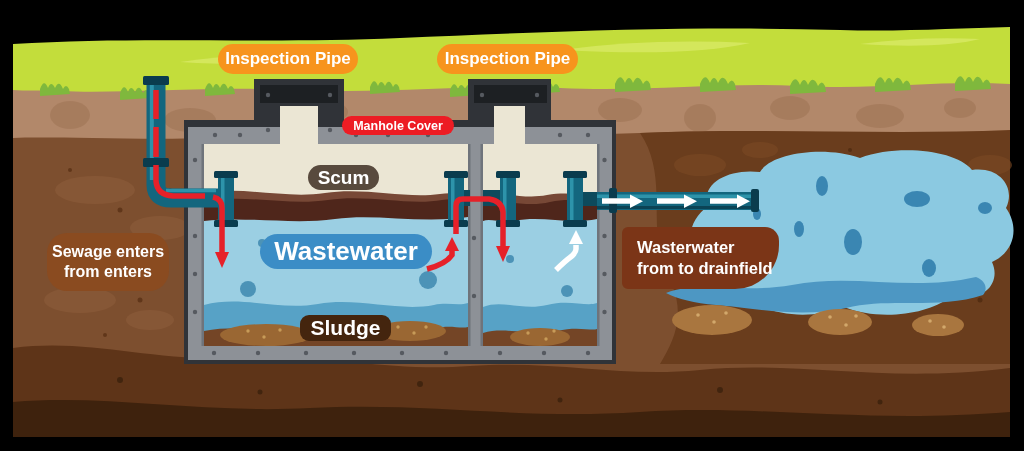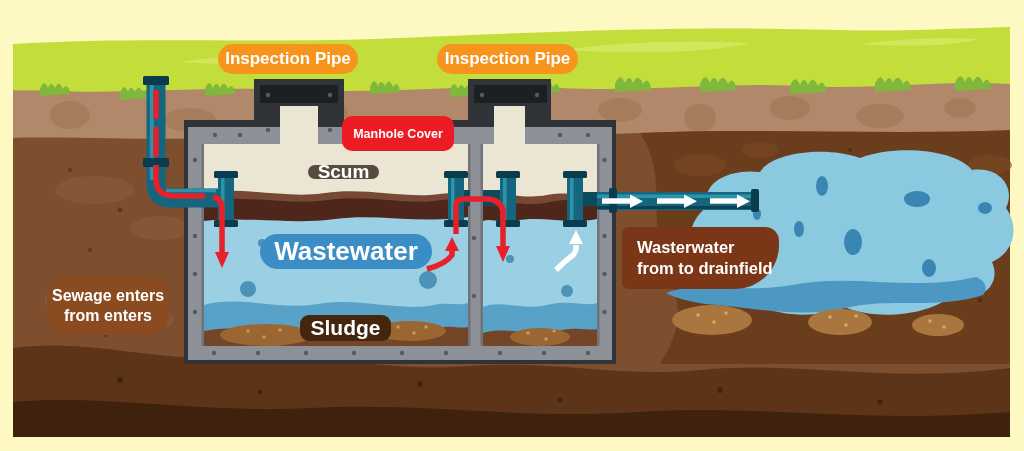--- a/index.html
+++ b/index.html
@@ -1,34 +1,34 @@
 <!DOCTYPE html>
 <html><head>
 <meta charset="utf-8">
 <style>
   html,body{margin:0;padding:0;background:#ffffff;}
-  .stage{position:relative;width:1024px;height:451px;background:#fef9c3;overflow:hidden;
+  .stage{position:relative;width:1024px;height:451px;background:#000000;overflow:hidden;
          font-family:"Liberation Sans",sans-serif;}
   .stage svg{position:absolute;left:0;top:0;}
   .pill{position:absolute;display:flex;align-items:center;justify-content:center;
         color:#ffffff;font-weight:600;box-sizing:border-box;white-space:nowrap;}
   .pill-inspection-left {left:218px;top:44px;width:140px;height:30px;border-radius:15px;
         background:#f7941d;font-size:17px;}
   .pill-inspection-right{left:437px;top:44px;width:141px;height:30px;border-radius:15px;
         background:#f7941d;font-size:17px;}
-  .pill-manhole{left:342px;top:116px;width:112px;height:35px;border-radius:10px;
+  .pill-manhole{left:342px;top:116px;width:112px;height:19px;border-radius:10px;
         background:#ed1c24;font-size:12.5px;}
-  .pill-scum{left:308px;top:165px;width:71px;height:14px;border-radius:12.5px;
+  .pill-scum{left:308px;top:165px;width:71px;height:25px;border-radius:12.5px;
         background:#584a3d;font-size:19px;}
   .pill-wastewater{left:260px;top:234px;width:172px;height:35px;border-radius:17.5px;
         background:#3b8dc6;font-size:26px;}
   .pill-sludge{left:300px;top:315px;width:91px;height:26px;border-radius:9px;
         background:#44250e;font-size:21px;}
   .pill-sewage{left:47px;top:233px;width:122px;height:58px;border-radius:20px;
-        background:#8a4b20;font-size:16px;flex-direction:column;line-height:1.25;text-align:center;margin-top:44px;}
+        background:#8a4b20;font-size:16px;flex-direction:column;line-height:1.25;text-align:center;}
   .pill-drainfield{left:622px;top:227px;width:157px;height:62px;border-radius:6px 14px 44px 6px;
         background:#7b3517;font-size:16.5px;flex-direction:column;align-items:flex-start;
         padding-left:15px;line-height:1.3;}
 </style>
 </head>
 <body>
 
 <div class="stage">
 
 <svg width="1024" height="451" viewBox="0 0 1024 451">

